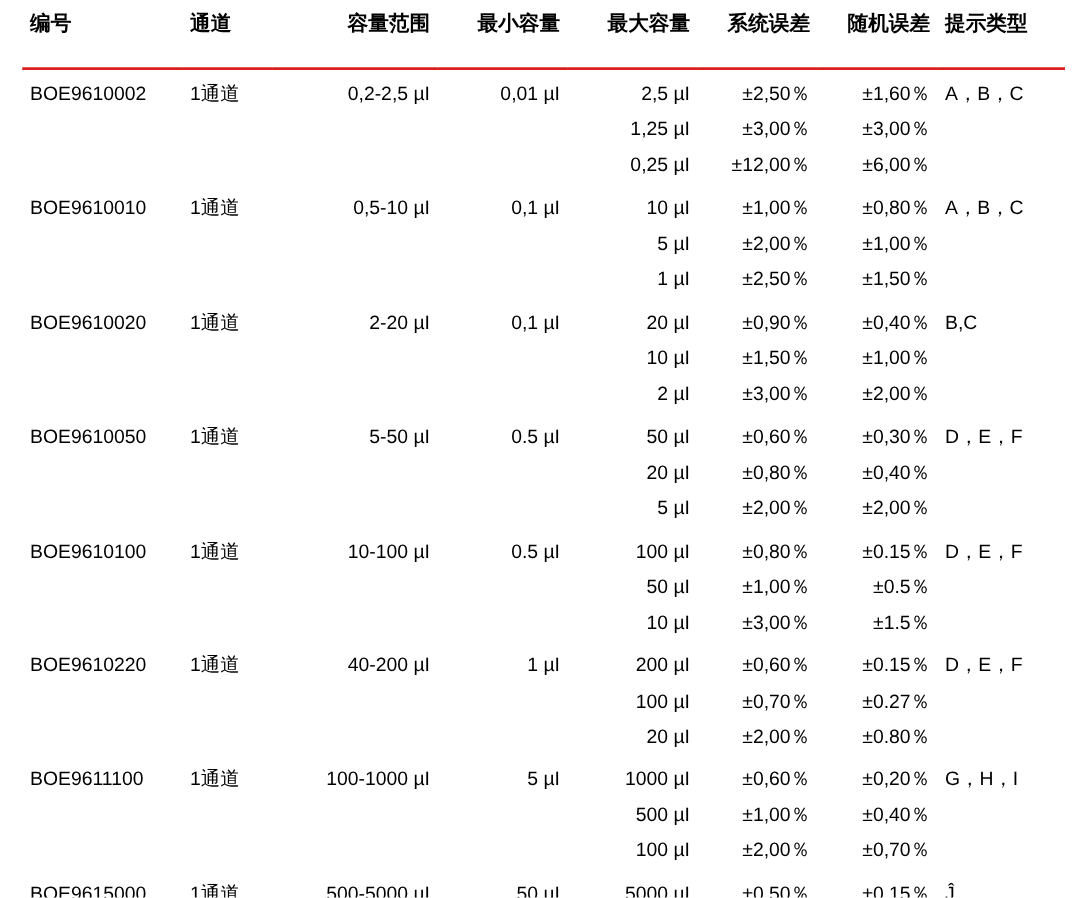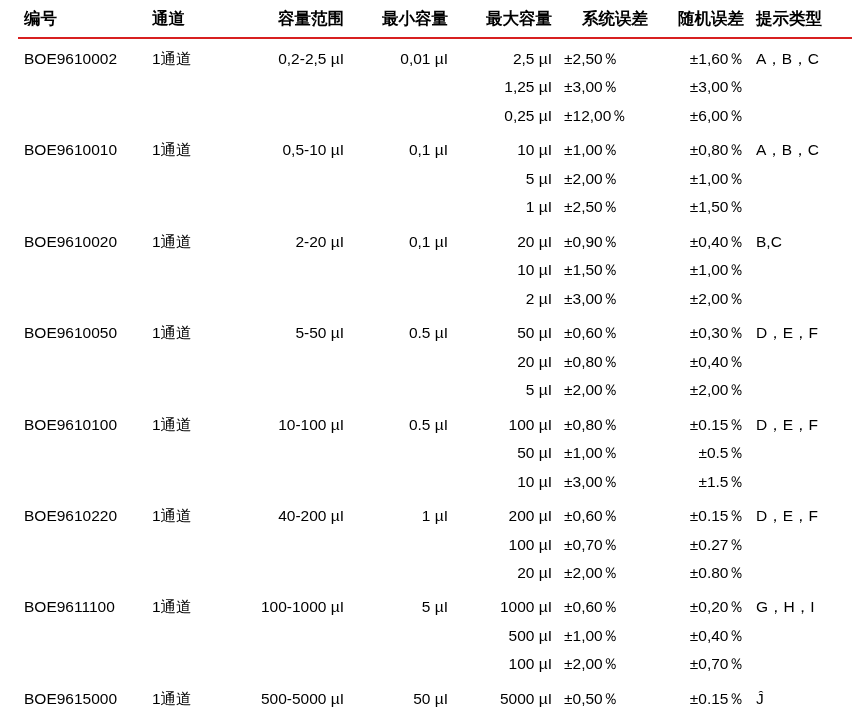--- a/index.html
+++ b/index.html
@@ -23,41 +23,41 @@
   }
   table.spec {
     width: 834px;
     border-collapse: collapse;
     table-layout: fixed;
   }
   table.spec th {
     font-family: "Liberation Sans", sans-serif;
     font-weight: bold;
     font-size: 16.5px;
-    padding: 2px 6px 7px 6px;
+    padding: 2px 6px 24px 6px;
     vertical-align: bottom;
     white-space: nowrap;
   }
   thead tr {
     border-bottom: 2.5px solid #d82020;
   }
   table.spec td {
     font-family: "Liberation Sans", sans-serif;
     font-size: 15.5px;
     padding: 3px 6px;
     vertical-align: top;
     white-space: nowrap;
     line-height: 1.45;
   }
   .c-code    { width: 128px; text-align: left; }
   .c-channel { width: 72px;  text-align: left; }
   .c-range   { width: 132px; text-align: right; }
   .c-min     { width: 104px; text-align: right; }
   .c-max     { width: 104px; text-align: right; }
-  .c-sys     { width: 96px;  }
+  .c-sys     { width: 96px;  text-align: right; }
   .c-rand    { width: 96px;  text-align: right; margin-top: 16px; }
   .c-hint    { width: 102px; text-align: left; }
 
   th.c-range, th.c-min, th.c-max, th.c-sys, th.c-rand { text-align: right; }
   th.c-code, th.c-channel, th.c-hint { text-align: left; }
 
   tbody tr.group-start td {
     padding-top: 9px;
   }
   tbody tr td.code-cell,

